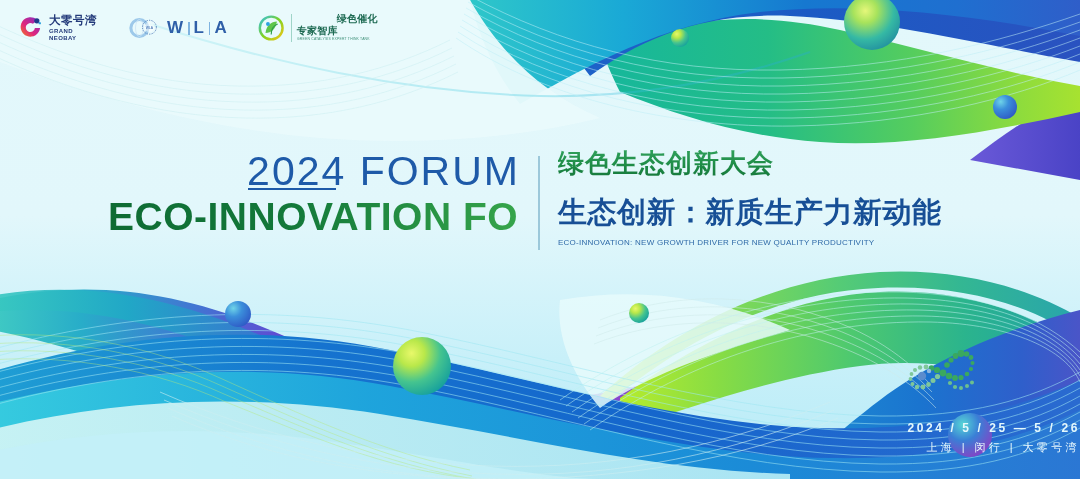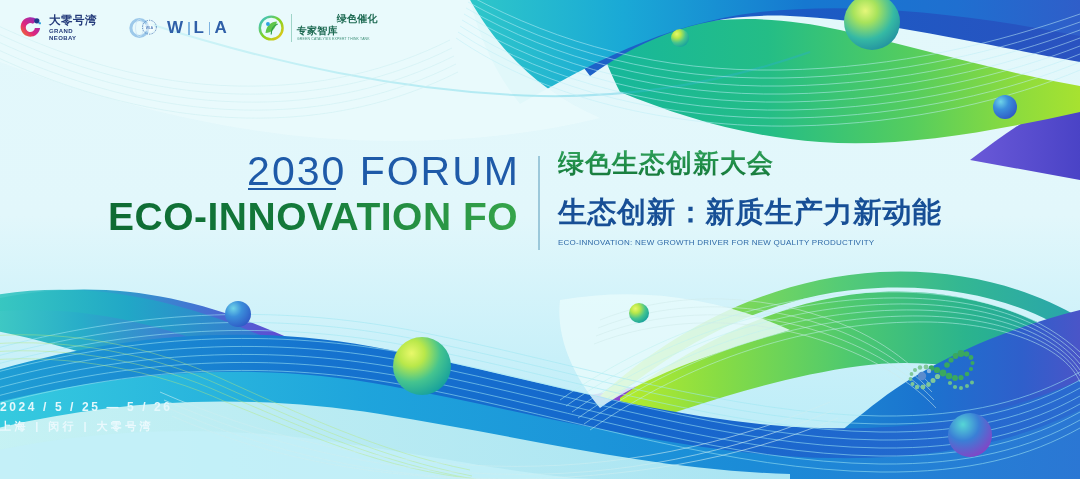--- a/index.html
+++ b/index.html
@@ -58,24 +58,24 @@
          background:linear-gradient(180deg,#2fa05a 0%,#1d8a45 60%,#17793c 100%);
          -webkit-background-clip:text;background-clip:text;color:transparent;
          white-space:nowrap;}
   .t-cn2{font-size:29px;font-weight:700;letter-spacing:.5px;color:#174f96;margin-top:16px;white-space:nowrap;}
   .t-en-sub{font-size:8px;letter-spacing:.25px;color:#2f6aa8;margin-top:5px;white-space:nowrap;
             transform:scaleX(1.0);transform-origin:left;}
 
   .infinity{position:absolute;left:893px;top:192px;width:100px;height:62px;}
 
   
-  .footer{position:absolute;left:0;top:400px;width:1080px;text-align:left;z-index:25;}
+  .footer{position:absolute;left:0;top:421px;width:1080px;text-align:right;z-index:25;}
   .f-date{font-size:12px;letter-spacing:2.6px;color:#e4f8fc;font-weight:700;
           font-family:"Liberation Sans",sans-serif;}
-  .f-loc{font-size:11px;letter-spacing:3.4px;color:#eaf9fd;font-weight:700;margin-top:5px;}
+  .f-loc{font-size:11px;letter-spacing:3.4px;color:#eaf9fd;font-weight:400;margin-top:5px;}
 </style>
 </head>
 <body>
 
 <div id="poster">
 
   <svg id="bg" viewBox="0 0 1080 479" preserveAspectRatio="none">
     <defs>
       <linearGradient id="bgGrad" x1="0" y1="0" x2="0" y2="1">
         <stop offset="0%" stop-color="#e3f8fb"></stop>
@@ -370,21 +370,21 @@
         <span class="logo3-c1">绿色催化</span>
         <span class="logo3-c2">专家智库</span>
         <span class="logo3-en">GREEN CATALYSIS EXPERT THINK TANK</span>
       </div>
     </div>
   </div>
 
   <div class="title-block">
 
     <div class="title-left">
-      <div class="t-line1"><span class="t-year">2030</span><span> FORUM</span></div>
+      <div class="t-line1"><span class="t-year">2024</span><span> FORUM</span></div>
       <div class="t-line2">ECO-INNOVATION FORUM</div>
     </div>
 
     <div class="divider"></div>
 
     <div class="title-right">
       <div class="t-cn1">绿色生态创新大会</div>
       <div class="t-cn2">生态创新：新质生产力新动能</div>
       <div class="t-en-sub">ECO-INNOVATION: NEW GROWTH DRIVER FOR NEW QUALITY PRODUCTIVITY</div>
     </div>

